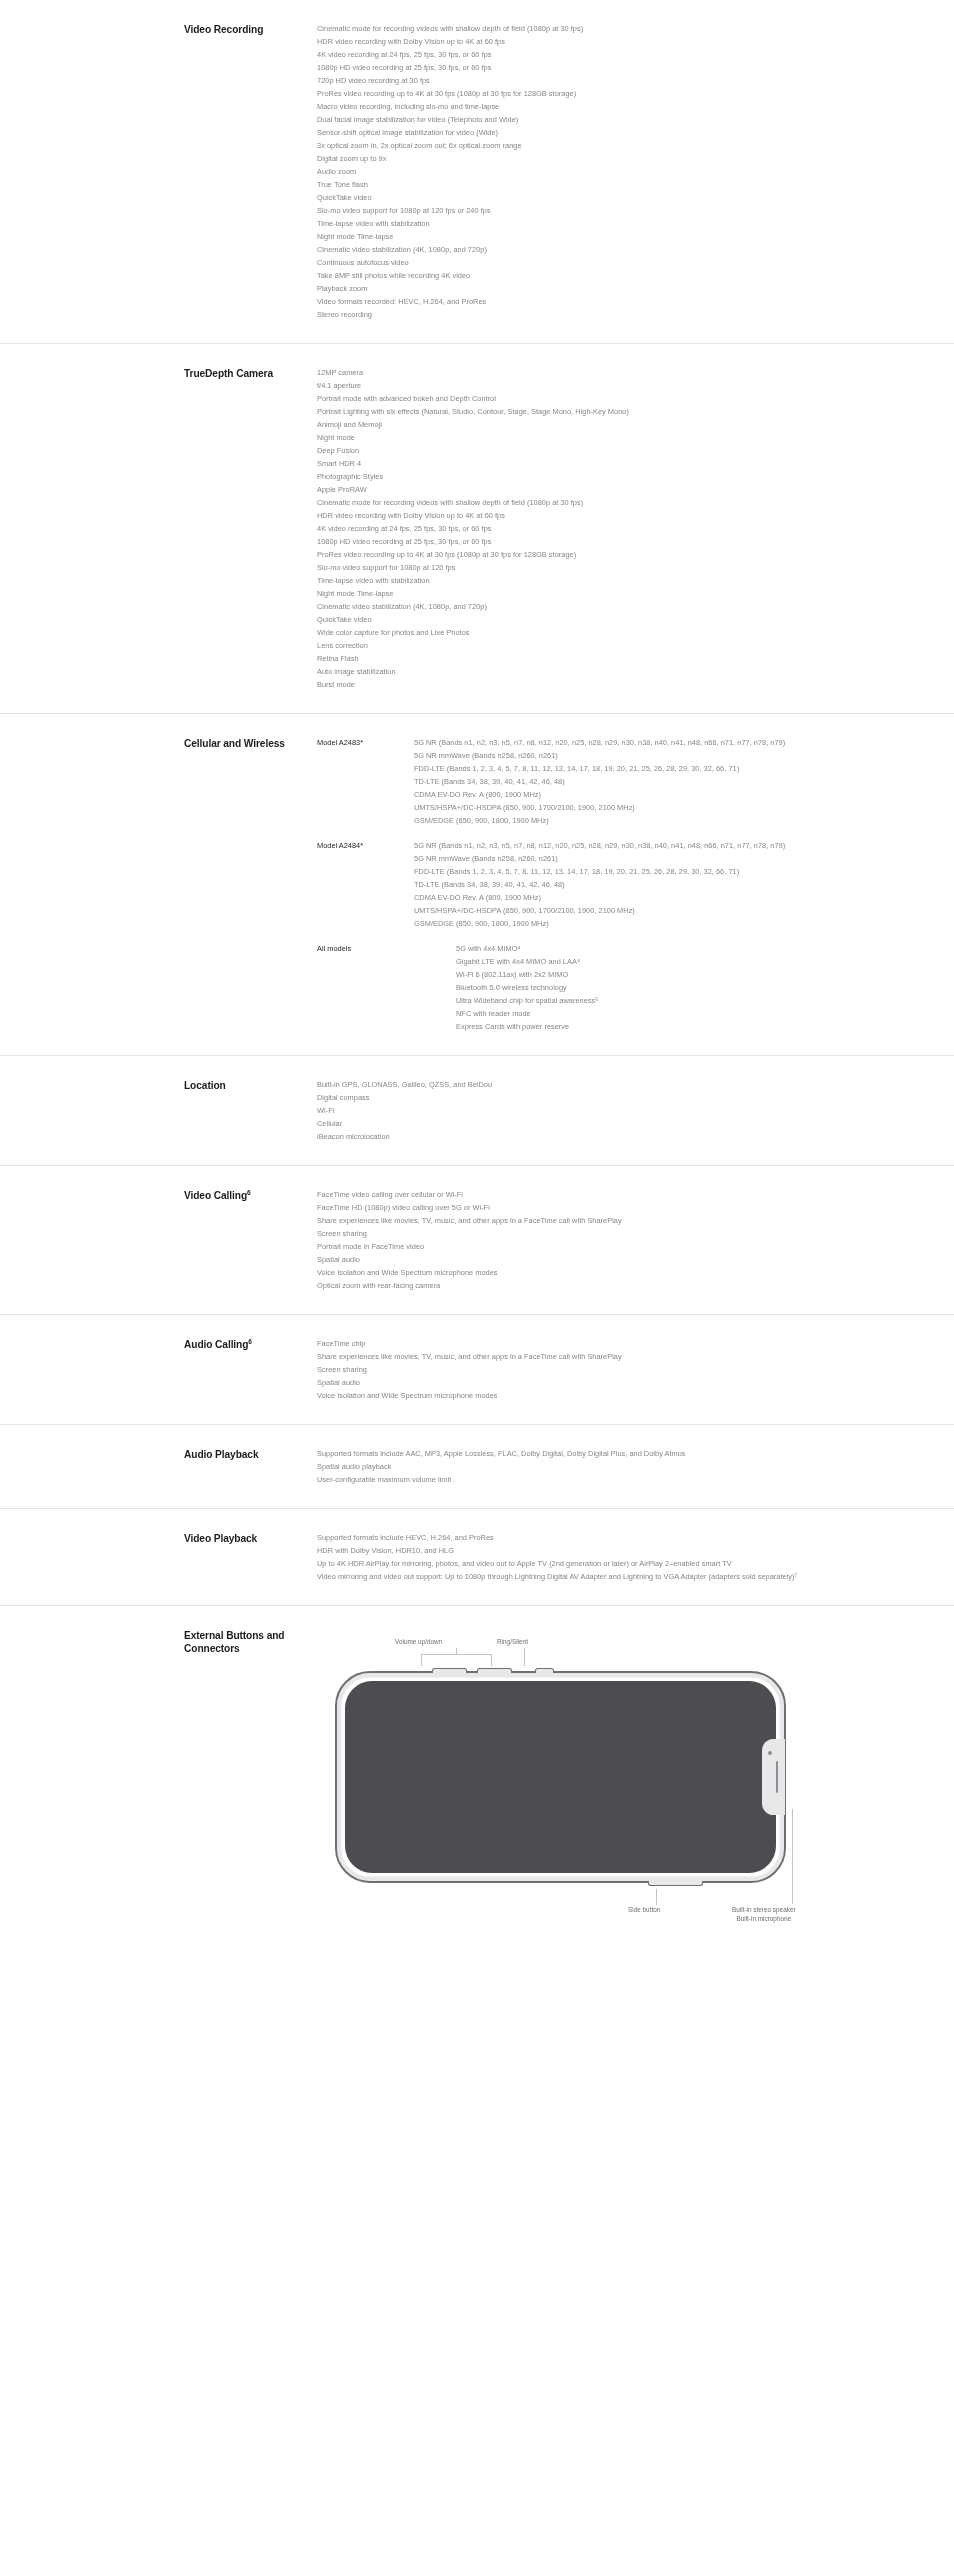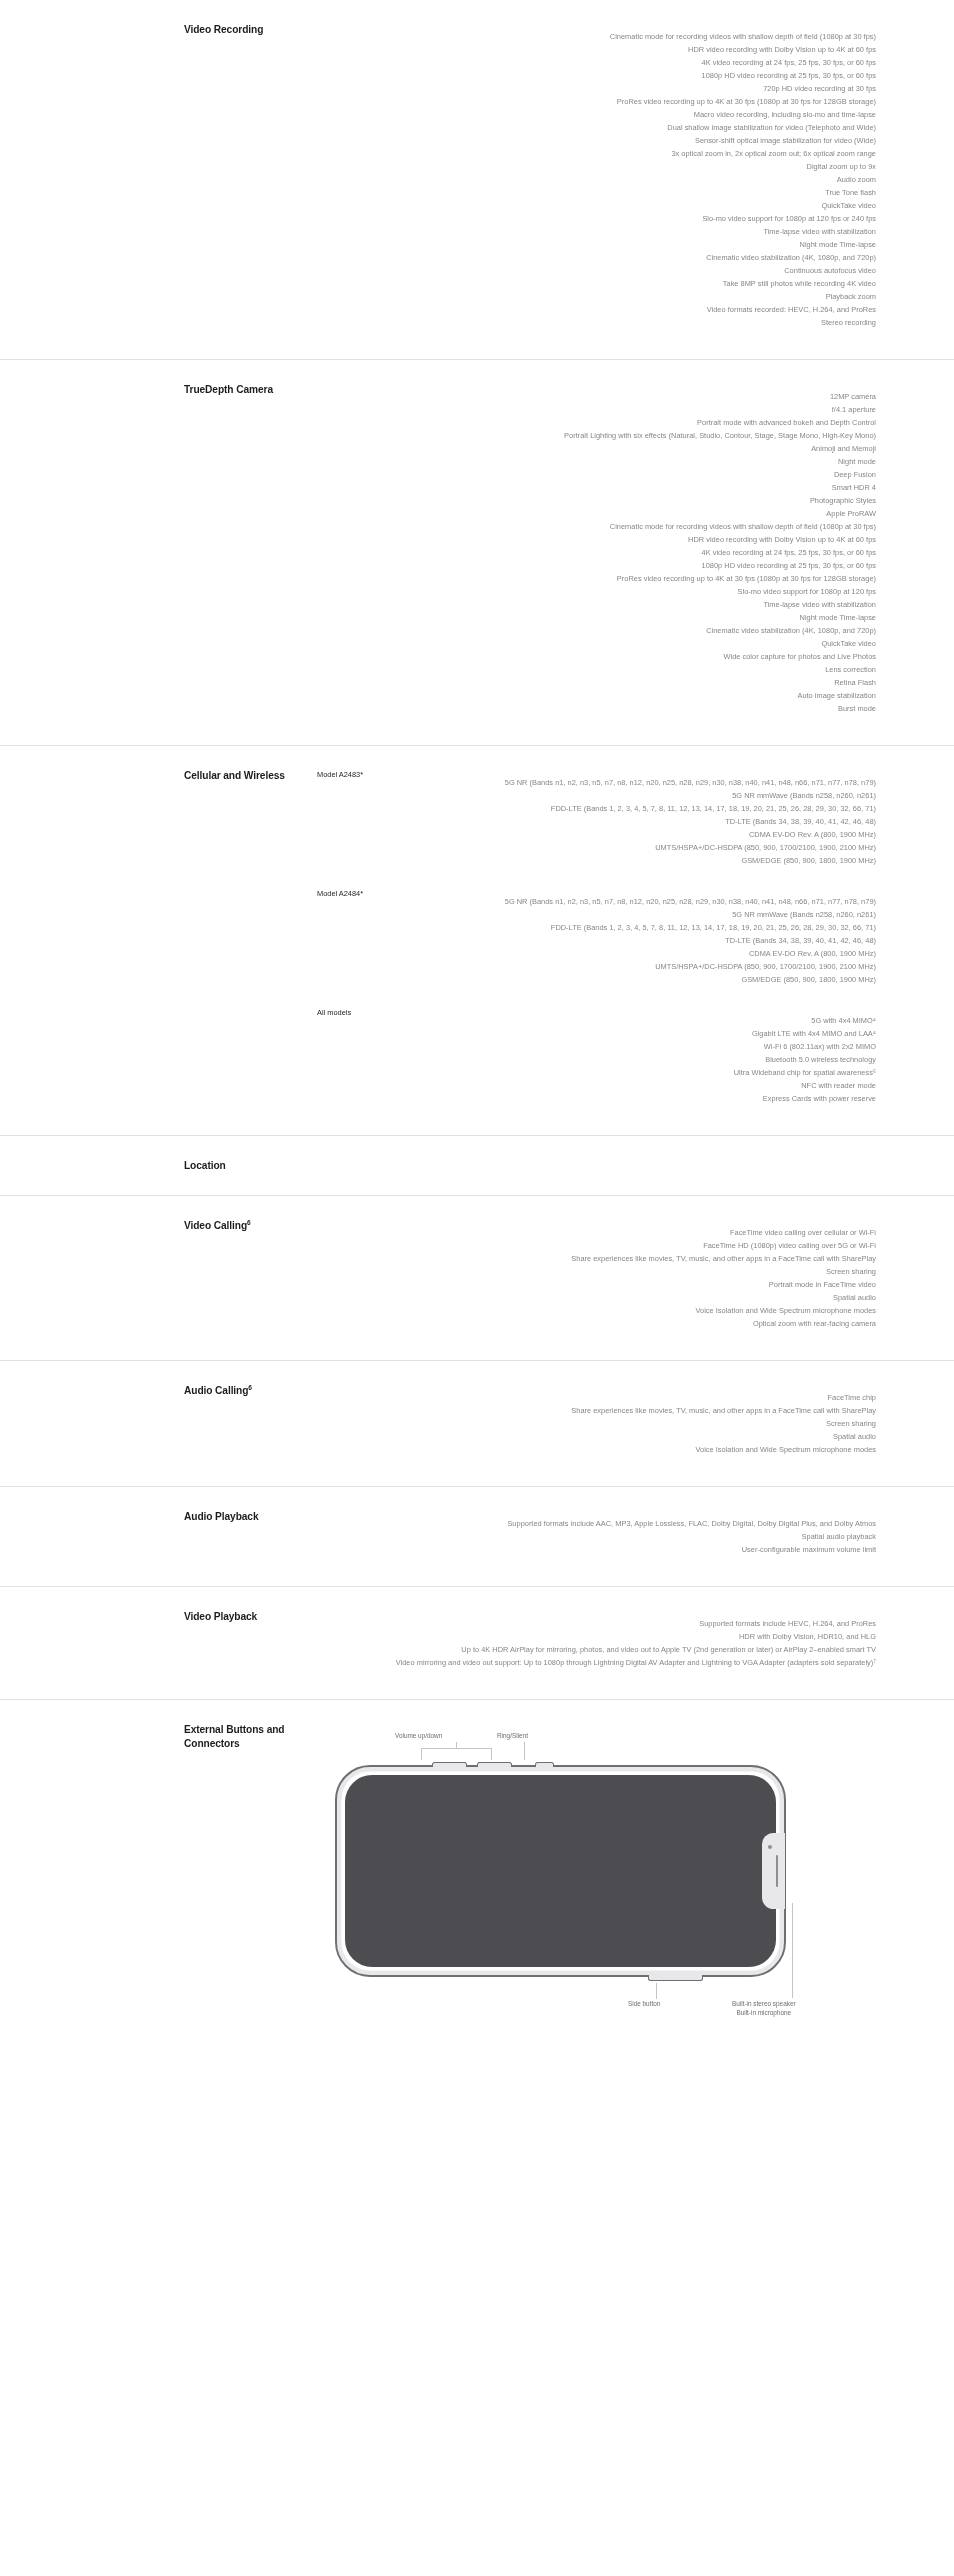--- a/index.html
+++ b/index.html
@@ -73,23 +73,22 @@
     font-size: 7.4px;
     line-height: 11px;
     font-weight: normal;
     color: #1d1d1f;
     letter-spacing: 0px;
   }
   .sub-list { flex: 1 1 auto; }
 
   ul.speclist {
     list-style: none;
-    margin: 8px;
+    margin: 0;
     padding: 0;
-    text-align: right;
   }
   ul.speclist li {
     font-size: 7.4px;
     line-height: 11px;
     color: #86868b;
     margin: 0 0 2px 0;
     letter-spacing: 0.02px;
   }
   ul.speclist li:last-child { margin-bottom: 0; }
 
@@ -206,21 +205,21 @@
       <div class="sec-title">Video Recording</div>
       <div class="sec-body">
         <ul class="speclist" id="list-0">
             <li>Cinematic mode for recording videos with shallow depth of field (1080p at 30 fps)</li>
             <li>HDR video recording with Dolby Vision up to 4K at 60 fps</li>
             <li>4K video recording at 24 fps, 25 fps, 30 fps, or 60 fps</li>
             <li>1080p HD video recording at 25 fps, 30 fps, or 60 fps</li>
             <li>720p HD video recording at 30 fps</li>
             <li>ProRes video recording up to 4K at 30 fps (1080p at 30 fps for 128GB storage)</li>
             <li>Macro video recording, including slo-mo and time-lapse</li>
-            <li>Dual shallow image stabilization for video (Telephoto and Wide)</li>
+            <li>Dual facial image stabilization for video (Telephoto and Wide)</li>
             <li>Sensor-shift optical image stabilization for video (Wide)</li>
             <li>3x optical zoom in, 2x optical zoom out; 6x optical zoom range</li>
             <li>Digital zoom up to 9x</li>
             <li>Audio zoom</li>
             <li>True Tone flash</li>
             <li>QuickTake video</li>
             <li>Slo-mo video support for 1080p at 120 fps or 240 fps</li>
             <li>Time-lapse video with stabilization</li>
             <li>Night mode Time-lapse</li>
             <li>Cinematic video stabilization (4K, 1080p, and 720p)</li>
@@ -316,20 +315,29 @@
               </ul>
           </div>
         </div>
       </div>
     </div>
   </section>
 
   <section class="spec-section">
     <div class="sec-inner">
       <div class="sec-title">Location</div>
+      <div class="sec-body">
+        <ul class="speclist" id="list-4">
+            <li>Built-in GPS, GLONASS, Galileo, QZSS, and BeiDou</li>
+            <li>Digital compass</li>
+            <li>Wi‑Fi</li>
+            <li>Cellular</li>
+            <li>iBeacon microlocation</li>
+          </ul>
+      </div>
     </div>
   </section>
 
   <section class="spec-section">
     <div class="sec-inner">
       <div class="sec-title"><span>Video Calling</span><sup>6</sup></div>
       <div class="sec-body">
         <ul class="speclist" id="list-5">
             <li>FaceTime video calling over cellular or Wi‑Fi</li>
             <li>FaceTime HD (1080p) video calling over 5G or Wi‑Fi</li>

